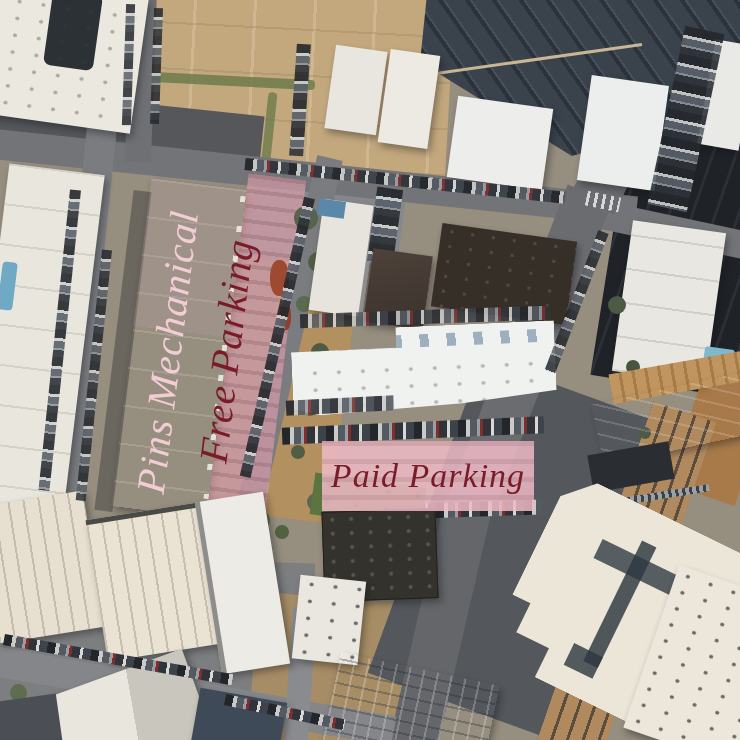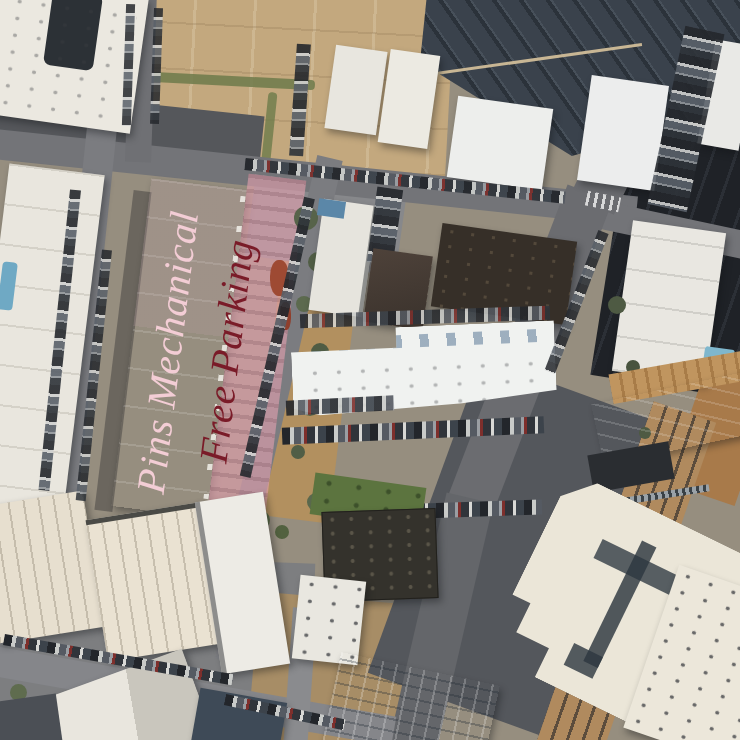--- a/index.html
+++ b/index.html
@@ -122,16 +122,19 @@
   <div class="abs tex-cars-h" style="left:245px;top:158px;width:322px;height:12px;transform:rotate(6deg);transform-origin:left center;opacity:.95;"></div>
   <div class="abs tex-cars-v" style="left:124px;top:4px;width:9px;height:122px;transform:rotate(2deg);opacity:.85;"></div>
   <div class="abs tex-cars-v" style="left:152px;top:8px;width:9px;height:116px;transform:rotate(2deg);opacity:.85;"></div>
   <div class="abs tex-cars-v" style="left:304px;top:198px;width:11px;height:286px;transform:rotate(13deg);transform-origin:top center;opacity:.9;"></div>
   <div class="abs tex-cars-v" style="left:70px;top:190px;width:11px;height:302px;transform:rotate(6deg);transform-origin:top center;opacity:.9;"></div>
   <div class="abs tex-cars-v" style="left:102px;top:250px;width:10px;height:252px;transform:rotate(6deg);transform-origin:top center;opacity:.85;"></div>
   <div class="abs tex-cars-h" style="left:4px;top:634px;width:232px;height:11px;transform:rotate(10deg);transform-origin:left center;"></div>
   <div class="abs tex-cars-h" style="left:225px;top:694px;width:122px;height:11px;transform:rotate(12deg);transform-origin:left center;"></div>
   <div class="abs tex-cars-v" style="left:598px;top:232px;width:11px;height:150px;transform:rotate(21deg);transform-origin:top center;opacity:.85;"></div>
 
+  <div class="abs" style="left: 322px; top: 441px; width: 212px; height: 70px; display: flex; align-items: center; justify-content: center; background-image: repeating-linear-gradient(rgba(110, 70, 80, 0.14) 0px, rgba(110, 70, 80, 0.14) 5px, transparent 5px, transparent 18px); background-color: rgba(238, 186, 197, 0.85);">
+    <span class="map-label" style="font-size: 34px; letter-spacing: 1px; color: rgb(122, 27, 40);">Paid Parking</span>
+  </div>
   <div class="abs map-label rot-up" style="left: 168px; top: 352px; font-size: 40px; letter-spacing: 1px; color: rgb(243, 205, 213);">Pins Mechanical</div>
   <div class="abs map-label rot-up" style="left: 227px; top: 351px; font-size: 40px; letter-spacing: 1px; color: rgb(122, 27, 40);">Free Parking</div>
 
 </div>
 
 </body></html>

